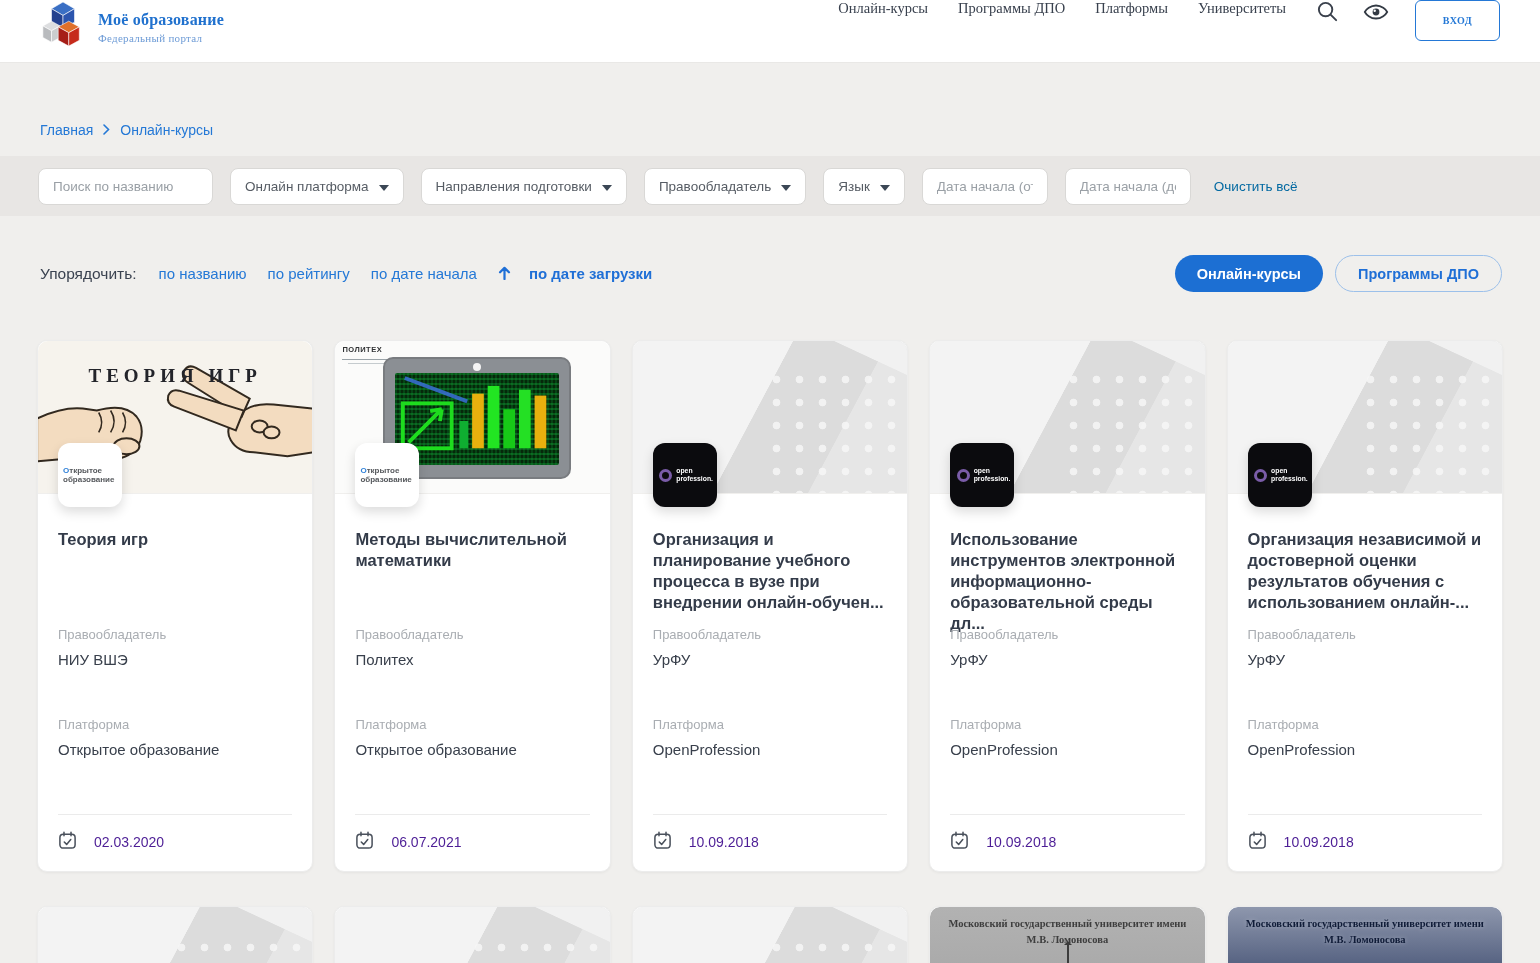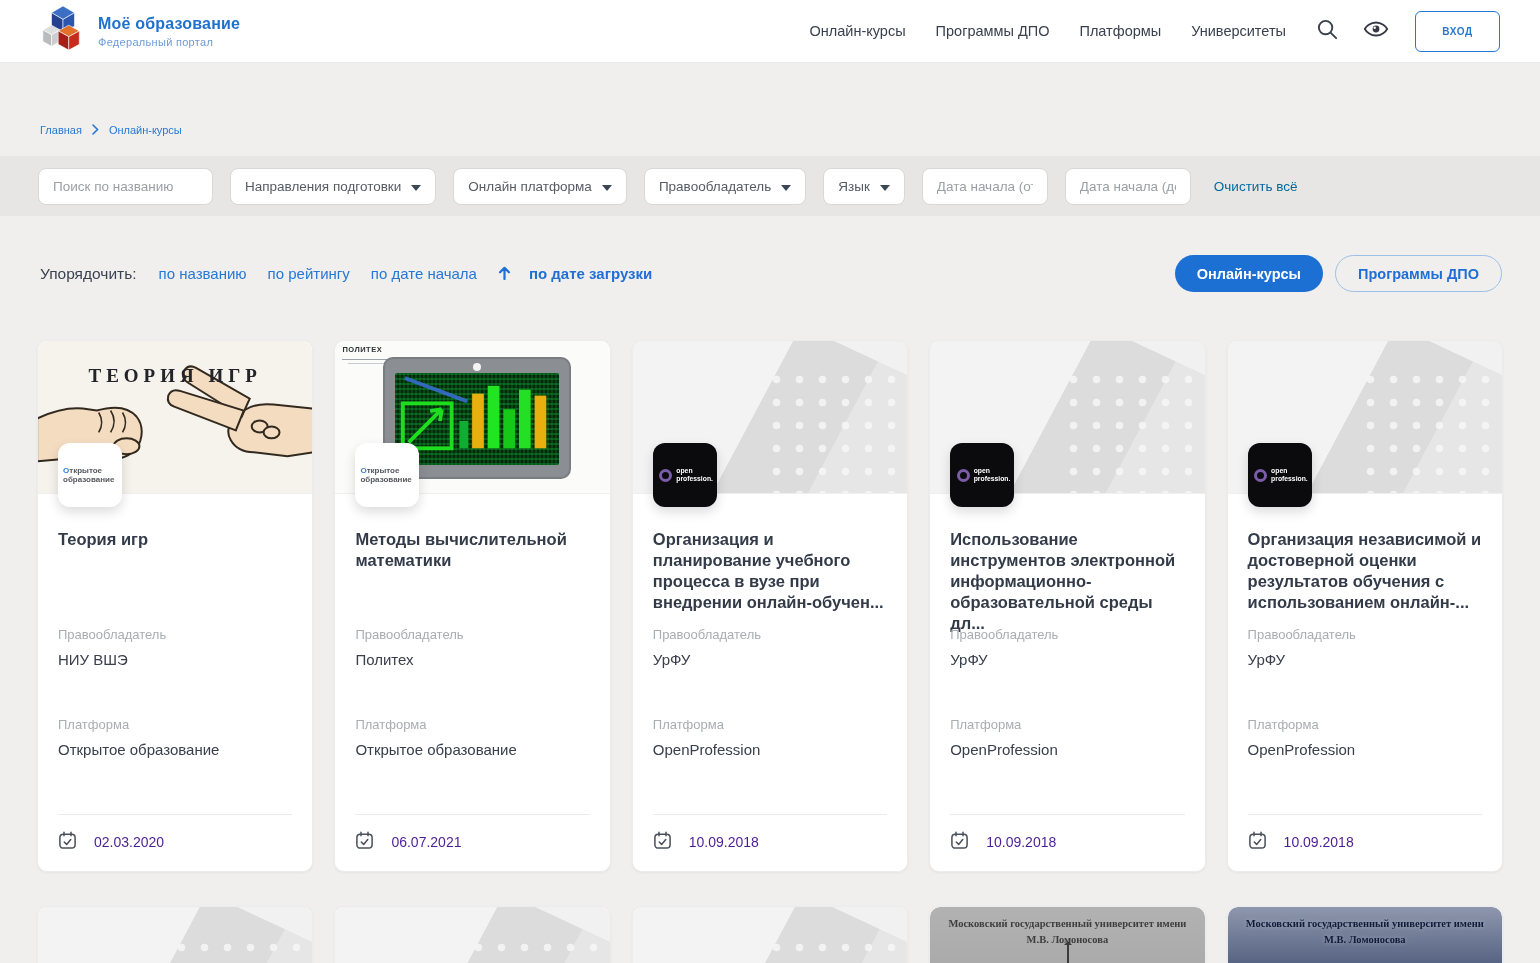--- a/index.html
+++ b/index.html
@@ -1,35 +1,35 @@
 <!DOCTYPE html>
 <html lang="ru"><head>
 <meta charset="utf-8">
 <style>
   * { margin:0; padding:0; box-sizing:border-box; }
   html,body { width:1540px; height:963px; overflow:hidden; background:#f0efed;
     font-family:"Liberation Sans", sans-serif; }
   .page { position:relative; width:1540px; height:963px; overflow:hidden; }
 
   
-  .header { height:63px; background:#fff; display:flex; align-items:center;
-    padding:16px 40px; border-bottom:1px solid #e9e8e6; }
+  .header { height:63px; background:#fff; display:flex; align-items:flex-start;
+    padding:0 40px; border-bottom:1px solid #e9e8e6;font-family:Liberation Serif, serif; }
   .brand { display:flex; align-items:center; gap:12px; }
   .brand-title { font-size:16px; font-weight:700; color:#2071ce; letter-spacing:.2px; }
   .brand-sub { font-size:11px; color:#6d9bd6; margin-top:3px; letter-spacing:.3px; }
   .nav { margin-left:auto; display:flex; align-items:center; gap:30px; }
   .nav-item { font-size:14.5px; color:#39414e; cursor:pointer; }
   .hdr-icons { display:flex; align-items:center; gap:24px; margin-left:30px; }
   .login-btn { margin-left:26px; width:85px; height:41px; background:#fff;
     border:1.5px solid #2478d6; border-radius:6px; color:#2478d6; font-size:10px;
     font-weight:700; letter-spacing:.6px; cursor:pointer; font-family:inherit; }
 
   
   .breadcrumb { display:flex; align-items:center; gap:10px; padding:58px 40px 17px; }
-  .crumb { font-size:11px; color:#2478d6; cursor:pointer; }
+  .crumb { font-size:14px; color:#2478d6; cursor:pointer; }
 
   
   .filterbar { height:60px; background:#e8e6e4; display:flex; align-items:center;
     padding:0 38px; gap:17px; }
   .pill { height:37px; background:#fff; border:1px solid #d9d8d6; border-radius:8px;
     display:flex; align-items:center; padding:0 14px; font-size:13.5px; }
   .pill input { border:none; outline:none; width:145px; font-size:13.5px;
     font-family:inherit; color:#444a52; background:transparent; }
   .pill input::placeholder { color:#9aa0a6; }
   .pill input.date { width:96px; }
@@ -193,30 +193,30 @@
     </span>
     <span class="crumb">Онлайн-курсы</span>
   </div>
 
   <div class="filterbar">
     <label class="pill">
       <input type="text" placeholder="Поиск по названию" style="">
     </label>
 
     <button class="pill dropdown">
-      <span>Направления подготовки</span>
+      <span>Онлайн платформа</span>
       <span>
         <svg width="10" height="6" viewBox="0 0 10 6">
             <path d="M0 0h10L5 6z" fill="#3b4755"></path>
           </svg>
       </span>
     </button>
 
     <button class="pill dropdown">
-      <span>Онлайн платформа</span>
+      <span>Направления подготовки</span>
       <span>
         <svg width="10" height="6" viewBox="0 0 10 6">
             <path d="M0 0h10L5 6z" fill="#3b4755"></path>
           </svg>
       </span>
     </button>
 
     <button class="pill dropdown">
       <span>Правообладатель</span>
       <span>

